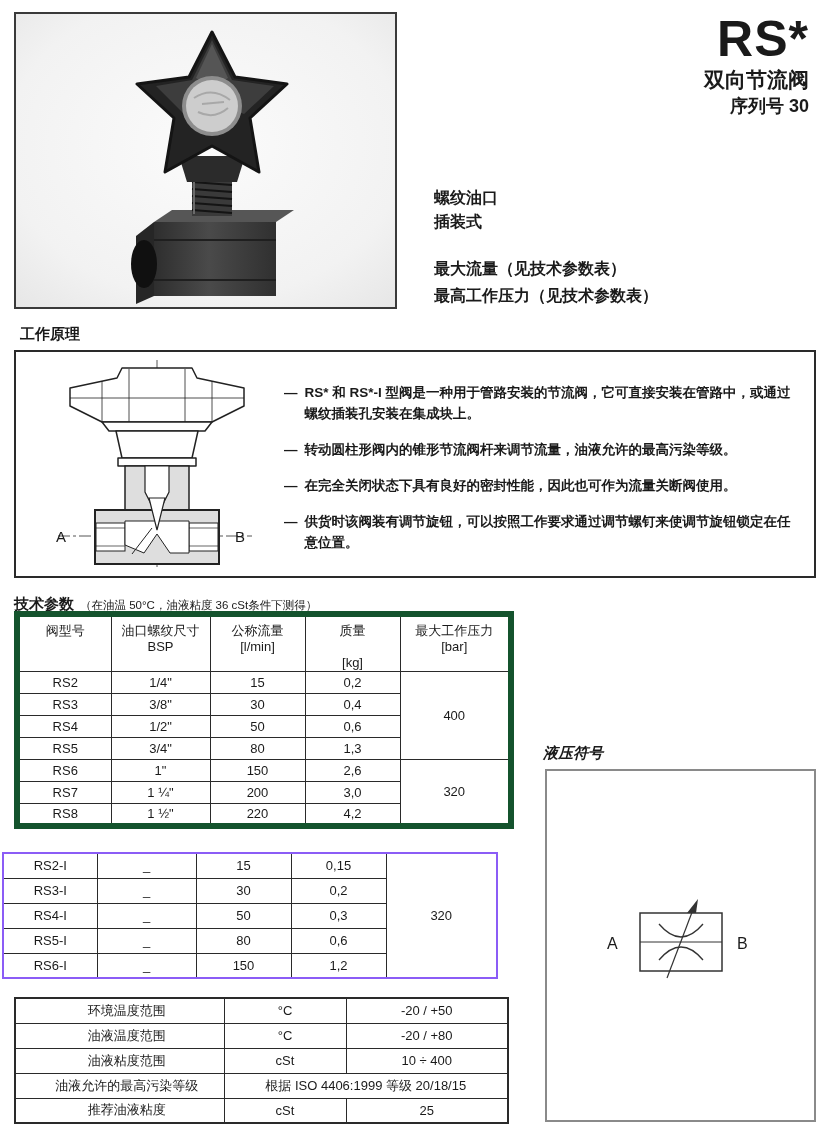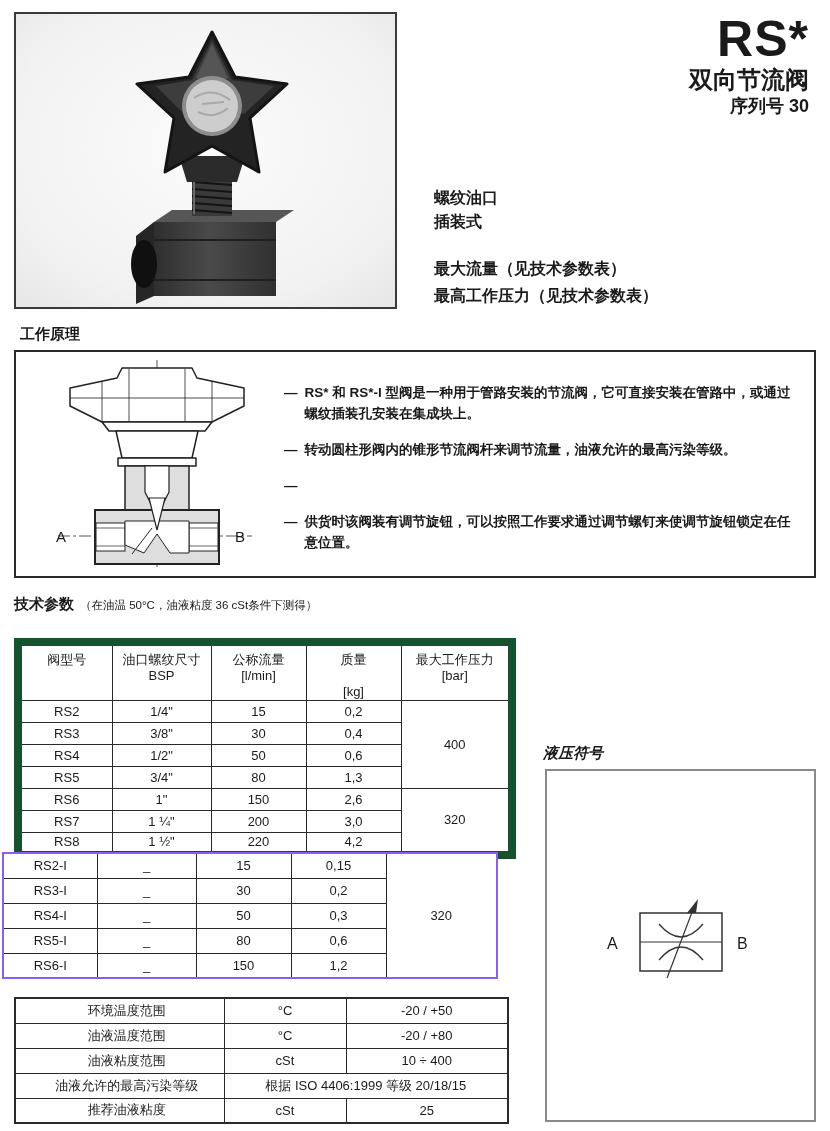--- a/index.html
+++ b/index.html
@@ -4,21 +4,21 @@
 <style>
   * { margin:0; padding:0; box-sizing:border-box; }
   html,body { background:#fff; }
   body { font-family:"Liberation Sans","DejaVu Sans",sans-serif; color:#1a1a1a; }
   .page { position:relative; width:821px; height:1131px; background:#fff; overflow:hidden; }
 
   
   .photo-box { position:absolute; left:14px; top:12px; width:383px; height:297px; border:2px solid #3a3a3a; background:#f4f4f4; }
   .title-block { position:absolute; right:12px; top:14px; text-align:right; }
   .model { font-size:50px; font-weight:700; letter-spacing:1px; line-height:50px; }
-  .subtitle { font-size:24px; font-weight:700; line-height:27px; margin-top:2px; }
+  .subtitle { font-size:21px; font-weight:700; line-height:27px; margin-top:2px; }
   .series { font-size:18px; font-weight:700; line-height:22px; margin-top:2px; }
 
   .intro-block { position:absolute; left:434px; top:186px; }
   .intro-line { font-size:16px; font-weight:700; line-height:24px; }
   .intro-gap { height:21px; }
   .intro-line.big { line-height:27px; }
 
   
   .wp-heading { position:absolute; left:20px; top:325px; font-size:15px; font-weight:700; }
   .wp-box { position:absolute; left:14px; top:350px; width:802px; height:228px; border:2px solid #2a2a2a; background:#fff; }
@@ -26,21 +26,21 @@
   .bullets { position:absolute; left:268px; top:30px; width:512px; }
   .bullet { display:flex; gap:7px; margin-bottom:15px; font-size:13.5px; font-weight:700; line-height:21px; }
   .bullet .dash { flex:0 0 auto; }
 
   
   .tp-heading { position:absolute; left:14px; top:595px; font-size:15px; font-weight:700; }
   .tp-heading .note { font-size:11.5px; font-weight:400; margin-left:6px; }
 
   table { border-collapse:collapse; table-layout:fixed; background:#fff; }
   td, th { border:1px solid #2a2a2a; font-size:13px; text-align:center; vertical-align:middle; color:#1a1a1a; font-weight:400; }
-  .t1 { position:absolute; left:14px; top:638px; width:494px; border:8px solid #14532d; }
+  .t1 { position:absolute; left:14px; top:611px; width:494px; border:6px solid #14532d; }
   .t1 th { height:56px; vertical-align:top; padding-top:6px; white-space:pre-line; line-height:16px; }
   .t1 td { height:22px; }
   .t2 { position:absolute; left:2px; top:852px; width:494px; border:2px solid #8b5cf6; }
   .t2 td { height:25px; }
   .t3 { position:absolute; left:14px; top:997px; width:493px; border:2px solid #2a2a2a; }
   .t3 td { height:25px; }
   .t3 td.lbl { text-align:center; padding-left:14px; }
 
   
   .hs-heading { position:absolute; left:543px; top:744px; font-size:15px; font-weight:700;font-style:italic; }
@@ -156,20 +156,21 @@
       <div class="bullet">
         <span class="dash">—</span>
         <span>RS* 和 RS*-I 型阀是一种用于管路安装的节流阀，它可直接安装在管路中，或通过螺纹插装孔安装在集成块上。</span>
       </div>
       <div class="bullet">
         <span class="dash">—</span>
         <span>转动圆柱形阀内的锥形节流阀杆来调节流量，油液允许的最高污染等级。</span>
       </div>
       <div class="bullet">
         <span class="dash">—</span>
+        <span>在完全关闭状态下具有良好的密封性能，因此也可作为流量关断阀使用。</span>
       </div>
       <div class="bullet">
         <span class="dash">—</span>
         <span>供货时该阀装有调节旋钮，可以按照工作要求通过调节螺钉来使调节旋钮锁定在任意位置。</span>
       </div>
     </div>
   </div>
 
   <div class="tp-heading">
     <span>技术参数</span><span class="note">（在油温 50°C，油液粘度 36 cSt条件下测得）</span>

